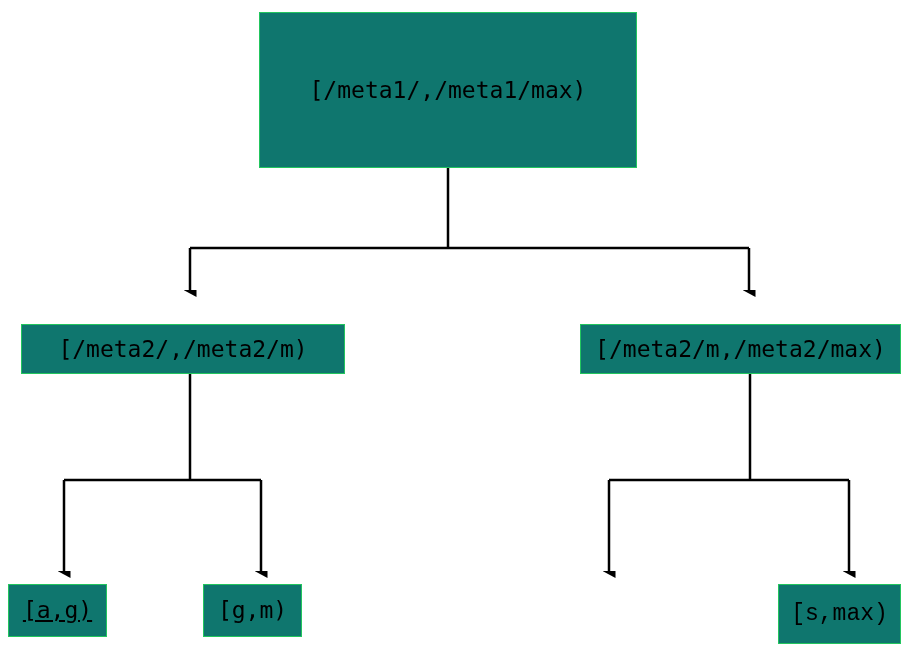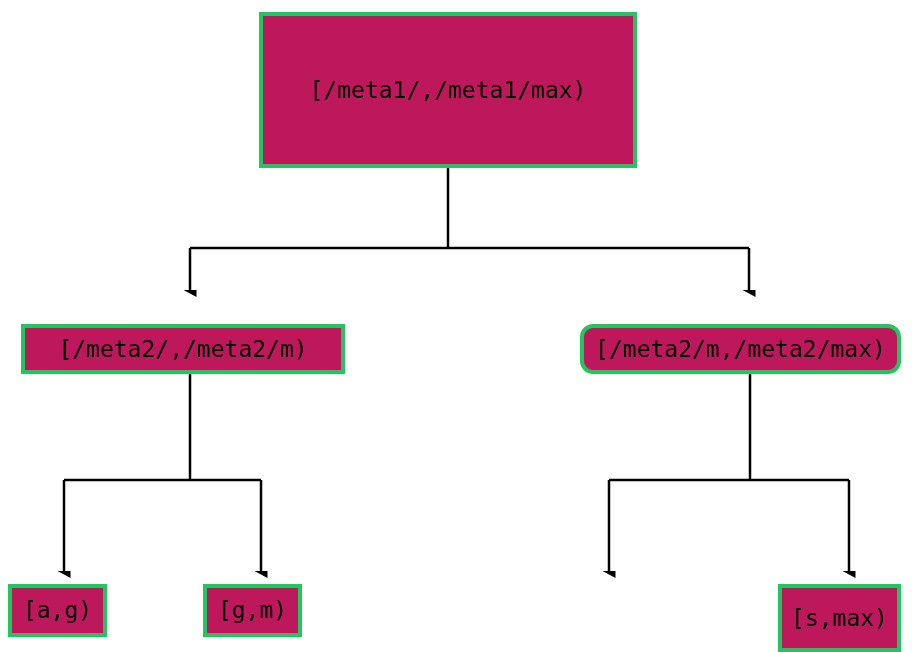--- a/index.html
+++ b/index.html
@@ -22,22 +22,22 @@
     position: absolute;
     left: 0;
     top: 0;
     width: 912px;
     height: 652px;
     pointer-events: none;
   }
   .node {
     position: absolute;
     box-sizing: border-box;
-    border: 4px solid #22c55e;
-    background: #be185d;
+    border: 1px solid #22c55e;
+    background: #0f766e;
     display: flex;
     align-items: center;
     justify-content: center;
     color: #000000;
     font-family: "DejaVu Sans Mono", "Liberation Mono", monospace;
     font-size: 23px;
     line-height: 1;
     letter-spacing: 0px;
     white-space: pre;
   }
@@ -57,46 +57,47 @@
     top: 324px;
     width: 324px;
     height: 50px;
     justify-content: center;
   }
   #node-mid-right {
     left: 580px;
     top: 324px;
     width: 321px;
     height: 50px;
-    border-radius: 13px;
   }
   
   #node-leaf-ag {
     left: 8px;
     top: 584px;
     width: 99px;
     height: 53px;
+    text-decoration: underline;
   }
   #node-leaf-gm {
     left: 203px;
     top: 584px;
     width: 99px;
     height: 53px;
   }
   #node-leaf-ms {
     left: 553px;
     top: 584px;
     width: 99px;
     height: 53px;
   }
   #node-leaf-smax {
     left: 778px;
     top: 584px;
     width: 123px;
-    height: 68px;
+    height: 60px;
+    font-family: Liberation Mono, monospace;
   }
 </style>
 </head>
 <body>
 
 <div id="canvas">
 
   <svg id="edges" viewBox="0 0 912 652" width="912" height="652" xmlns="http://www.w3.org/2000/svg">
     <defs>
       <marker id="arrowhead" markerWidth="14" markerHeight="13" refX="0" refY="6.5" orient="auto" markerUnits="userSpaceOnUse">

